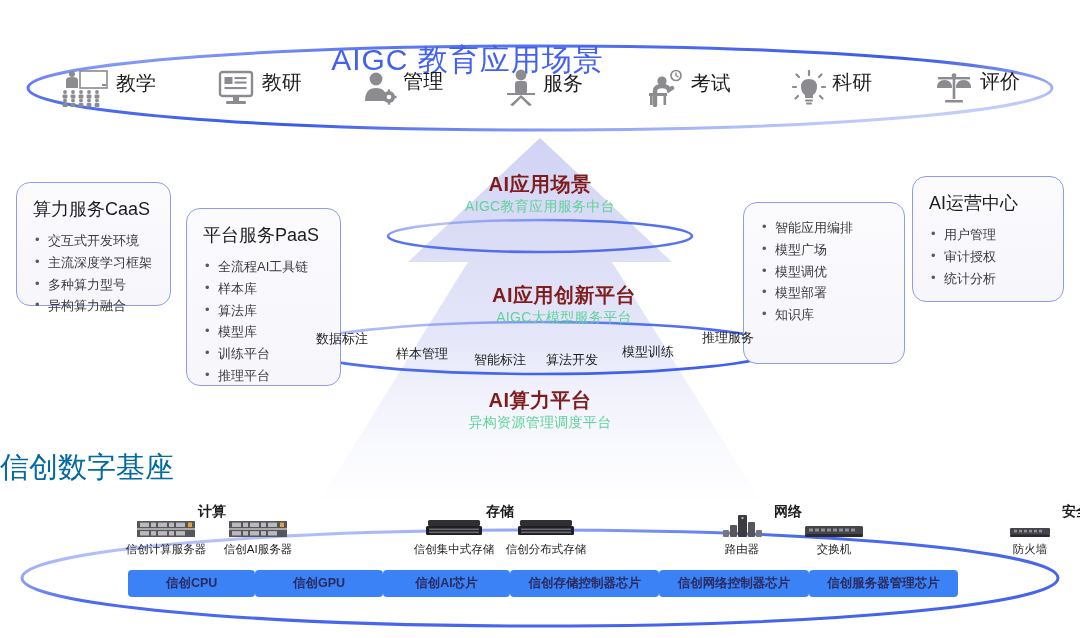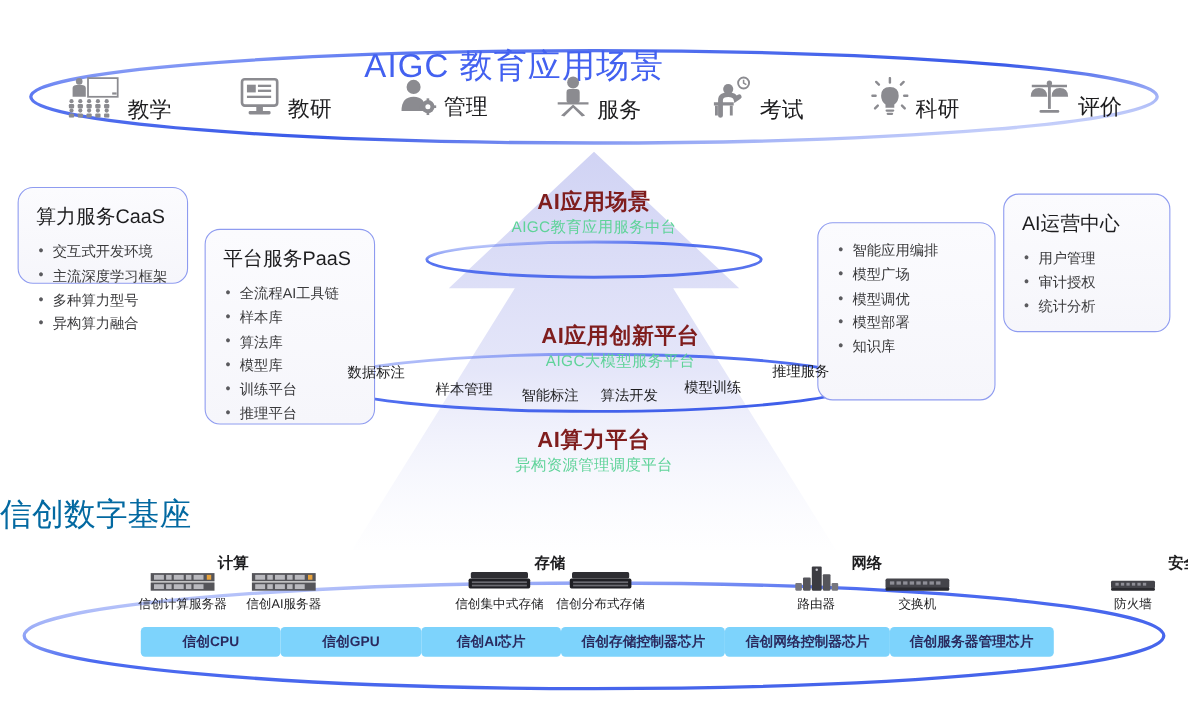--- a/index.html
+++ b/index.html
@@ -25,21 +25,21 @@
 
   
   #scenario-row {
     position: absolute; left: 60px; top: 62px; width: 960px; height: 56px;
     display: flex; align-items: center; justify-content: space-between;
   }
   .scenario-item { display: flex; align-items: flex-end; gap: 6px; }
   .scenario-item .ic { display:block; }
   .scenario-item .lbl {
     font-size: 20px; color: #1d1d1f; white-space: nowrap;
-    line-height: 1; padding-bottom: 2px;
+    line-height: 1; padding-bottom: 18px;
   }
 
   
   .card {
     position: absolute;
     background: linear-gradient(180deg,#fbfbfe 0%, #f6f6fb 100%);
     border: 1.4px solid #8e9bf0;
     border-radius: 14px;
     padding: 14px 14px 10px 16px;
   }
@@ -50,36 +50,36 @@
   .card ul { list-style: none; }
   .card li {
     font-size: 13px; color: #3a3a3c; line-height: 1.68;
     padding-left: 15px; position: relative; white-space: nowrap;
   }
   .card li::before {
     content: "•"; position: absolute; left: 2px; top: -1px;
     color: #5a5a5e; font-size: 13px;
   }
 
-  #card-caas { left: 16px;  top: 170px; width: 155px; height: 88px; }
+  #card-caas { left: 16px;  top: 182px; width: 155px; height: 124px; }
   #card-paas { left: 186px; top: 208px; width: 155px; height: 178px; }
   #card-maas { left: 743px; top: 202px; width: 162px; height: 162px; }
   #card-ops  { left: 912px; top: 176px; width: 152px; height: 126px; }
 
   
   .tier { position: absolute; width: 1080px; text-align: center; left: 0; }
   .tier .t-main {
     font-size: 20px; font-weight: bold; color: #7f1d1d; letter-spacing: .5px;
     line-height: 1.2;
   }
   .tier .t-sub {
     font-size: 14px; color: #5fd399; letter-spacing: .3px; margin-top: 2px;
   }
   #tier-scene    { top: 172px; }
-  #tier-platform { top: 294px; padding-left: 48px; }
+  #tier-platform { top: 283px; padding-left: 48px; }
   #tier-compute  { top: 388px; }
 
   #base-title {
     position: absolute; left: 0; top: 448px; width: 1080px; text-align: left;
     font-size: 29px; color: #0369a1;
   }
 
   
   .ring-label {
     position: absolute; font-size: 13px; color: #1d1d1f; white-space: nowrap;
@@ -102,21 +102,21 @@
   .infra-item .ic { height: 22px; display:flex; align-items:flex-end; }
   .infra-item .nm { font-size: 11.5px; color: #1d1d1f; margin-top: 3px; white-space: nowrap; }
   .divider { width: 1px; height: 38px; background: #c9c9cf; margin: 0 8px 2px 8px; }
 
   
   #chips {
     position: absolute; left: 128px; top: 570px; width: 830px;
     display: flex; justify-content: space-between; align-items: center;
   }
   .chip {
-    background: #7dd3fc; border-radius: 4px;
+    background: #3b82f6; border-radius: 4px;
     font-size: 12.5px; font-weight: bold; color: #2a2a5e;
     padding: 5px 0; text-align: center; white-space: nowrap;
   }
   .chip.w1 { width: 128px; }
   .chip.w2 { width: 150px; }
 </style>
 </head>
 <body>
 
 <div id="stage">

